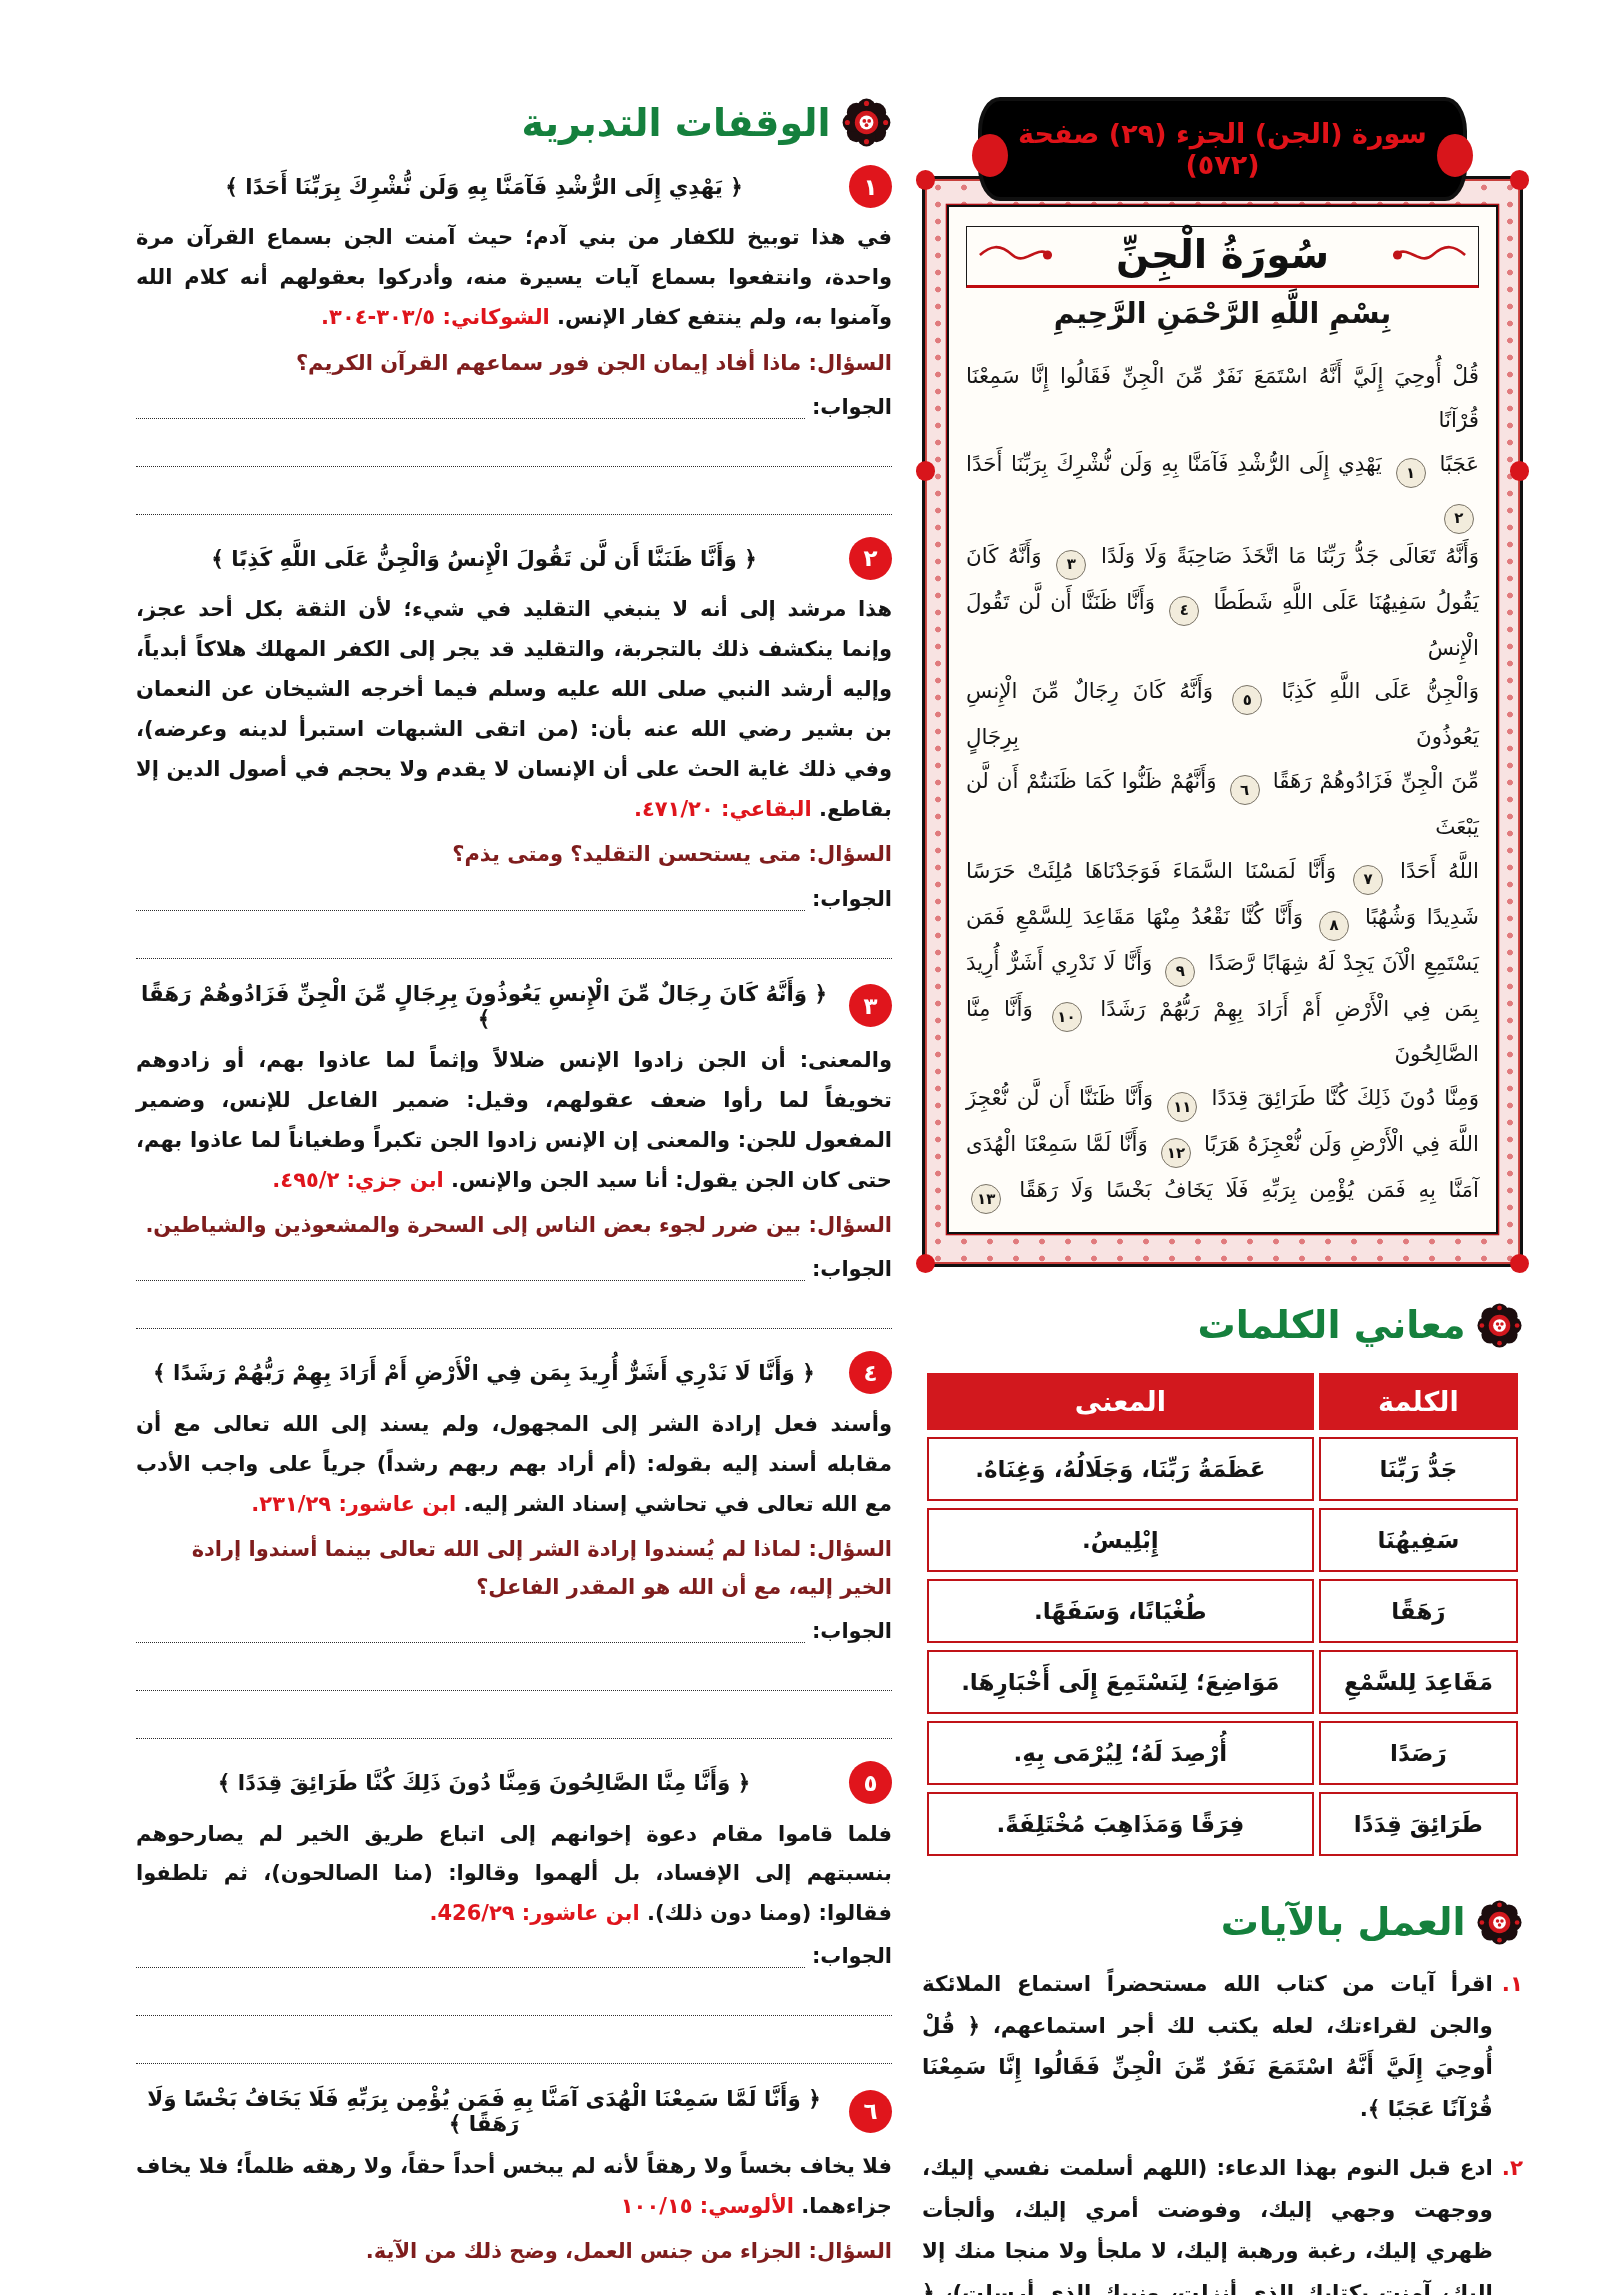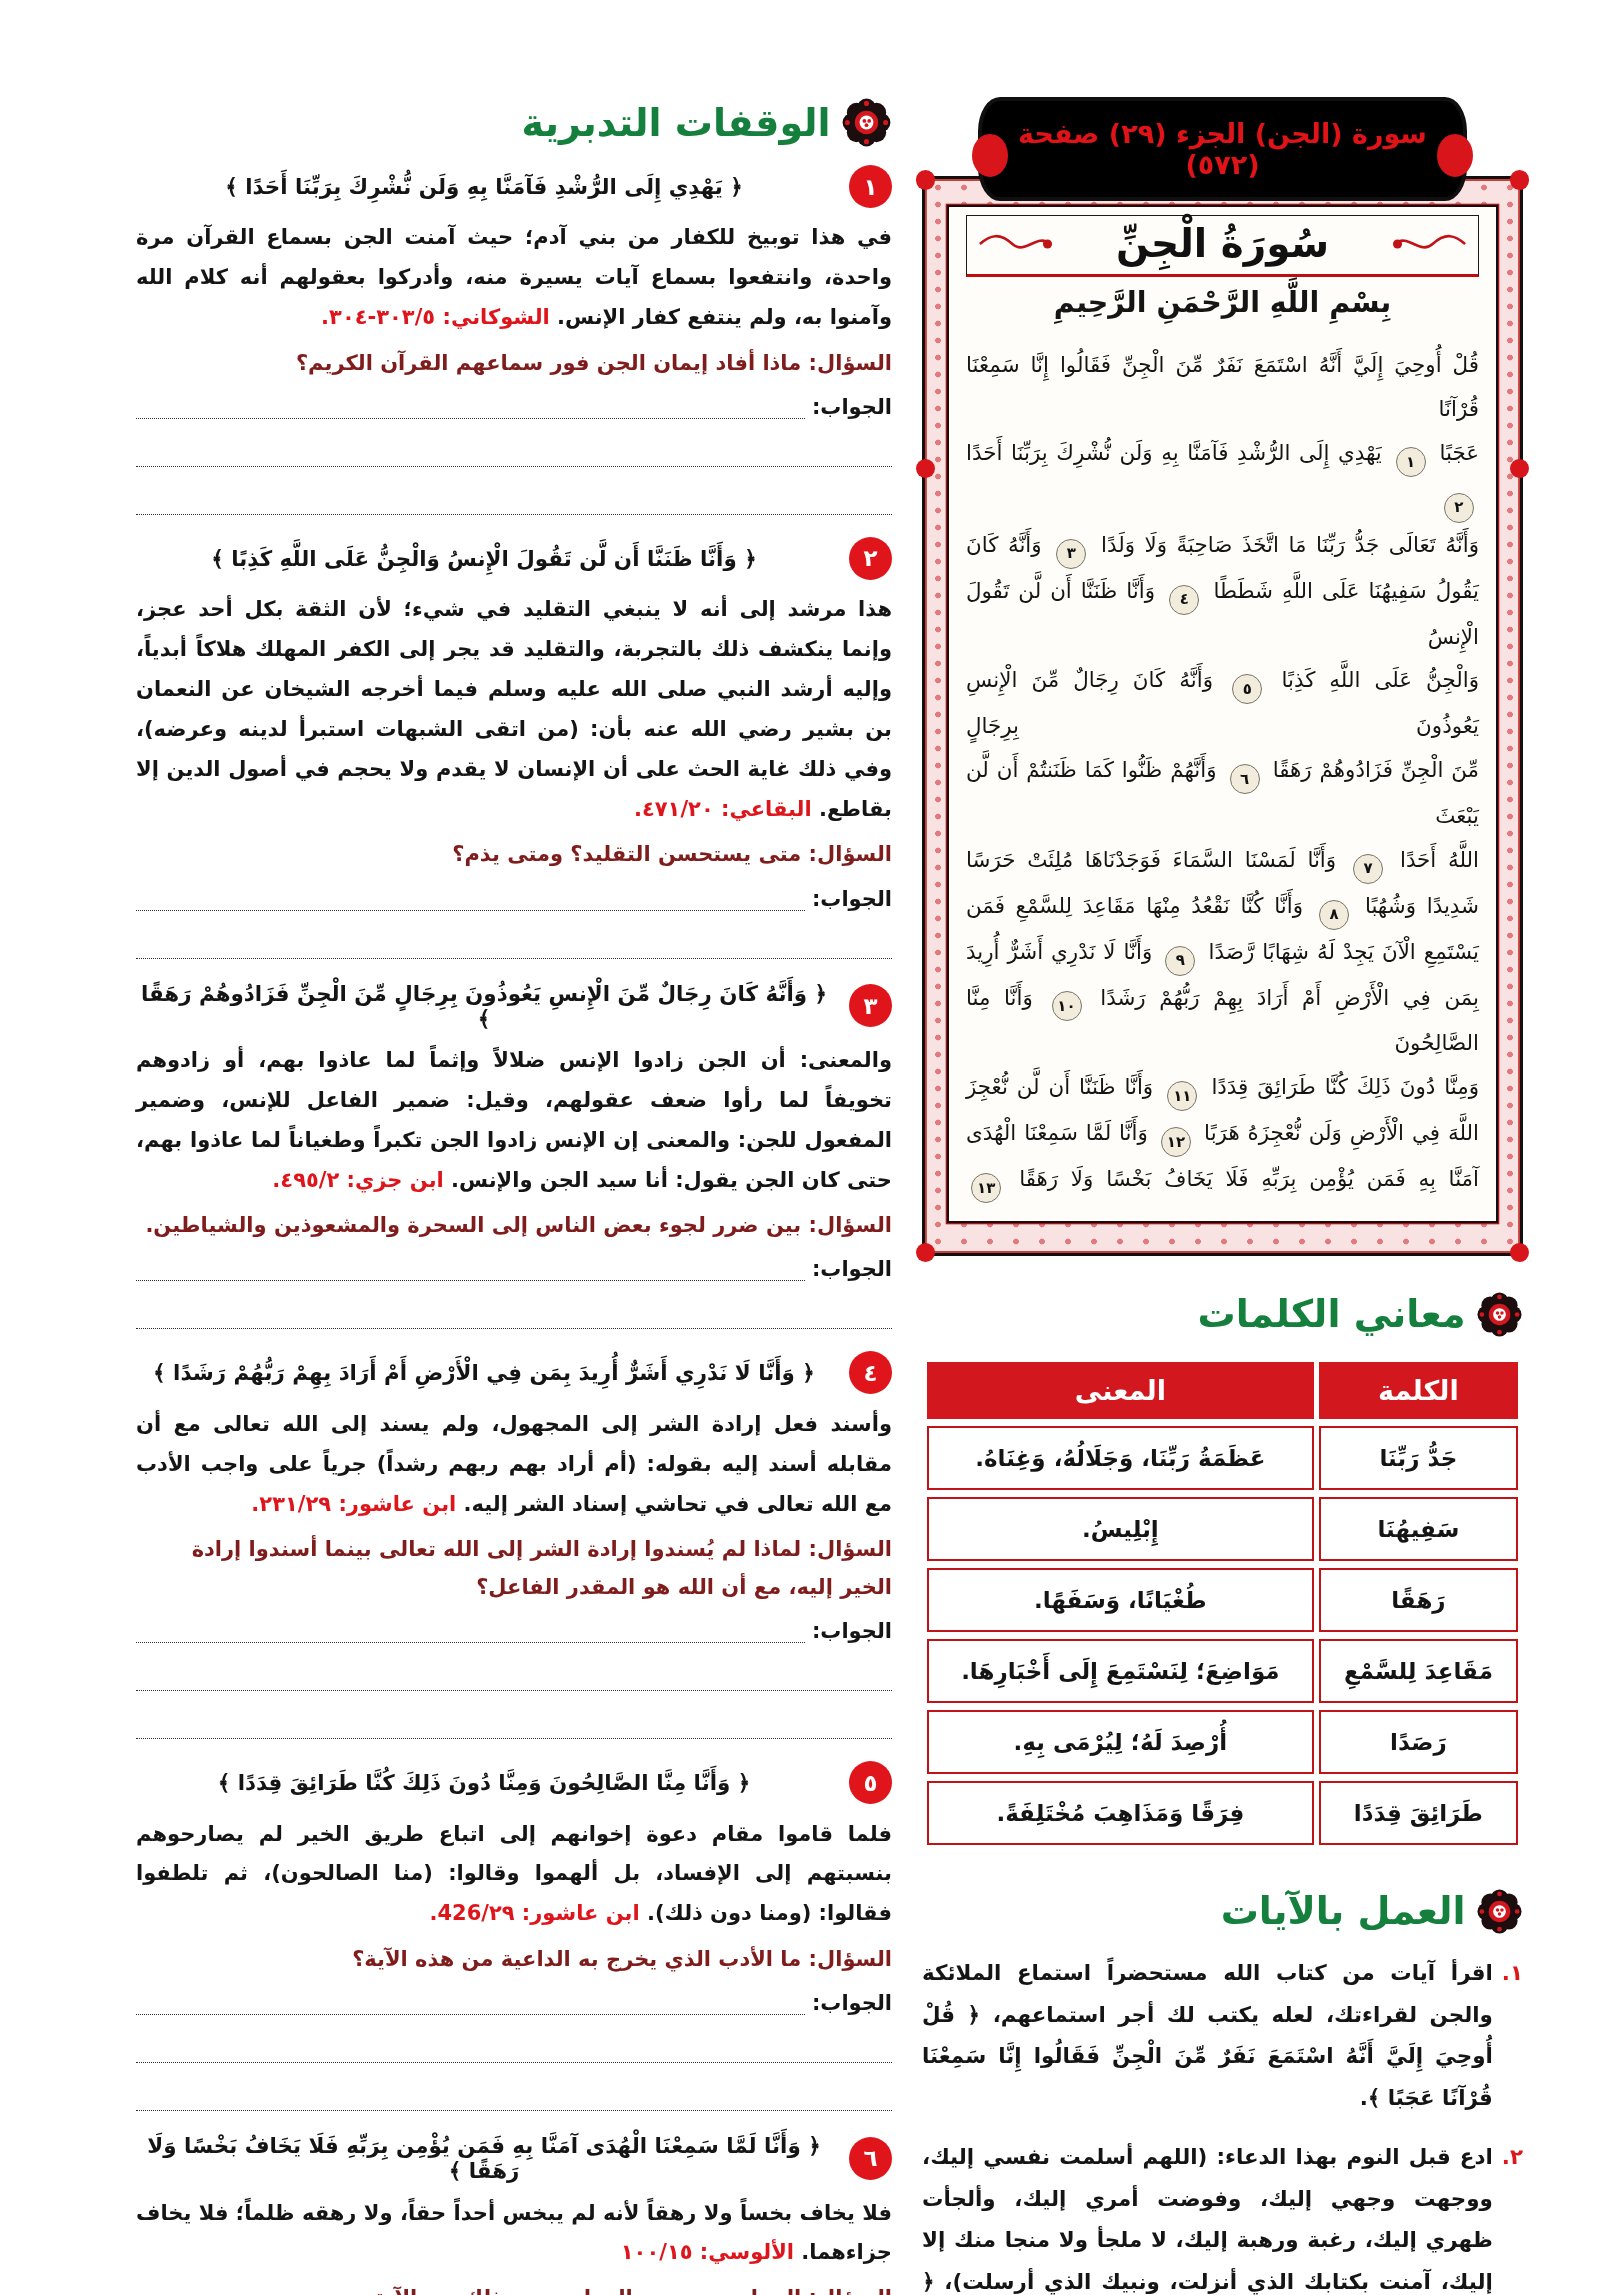--- a/index.html
+++ b/index.html
@@ -34,21 +34,21 @@
     box-shadow: inset 0 0 0 1.9px #c8403c;
     padding:26px 22px 30px;
     background-image: radial-gradient(circle, rgba(200,19,24,.50) 2.6px, rgba(0,0,0,0) 3.2px);
     background-size:26px 17px;
   }
   .dot { position:absolute; width:19.4px; height:19.4px; border-radius:50%; background:#d8151b; z-index:2; }
   .dot.tl{ top:-9px; right:-9px; } .dot.tr{ top:-9px; left:-9px; }
   .dot.bl{ bottom:-9px; right:-9px; } .dot.br{ bottom:-9px; left:-9px; }
   .dot.ml{ top:26%; right:-9px; } .dot.mr{ top:26%; left:-9px; }
 
-  .mushaf-inner { position:relative; z-index:1; background:#fffdf9; border:2.6px solid #101010; box-shadow:0 0 0 1.3px #b01015; padding:4px 17px 18px; }
+  .mushaf-inner { position:relative; z-index:1; background:#fffdf9; border:2.6px solid #101010; box-shadow:0 0 0 1.3px #b01015; padding:15px 17px 18px; }
 
   .surah-head { display:flex; align-items:center; justify-content:space-between; border:1.9px solid #1a1a1a; border-bottom:3.2px solid #c00b10; padding:5.2px 9px 7.8px; margin:3.9px 0 9px; }
   .surah-title { font-size:39px; font-weight:bold; color:#111; }
   .bismillah { text-align:center; font-size:28.5px; font-weight:bold; margin:9px 0 24px; }
 
   .qline { font-size:21.4px; line-height:2.05; font-weight:500; text-align:justify; text-align-last:justify; }
   .ayah {
     display:inline-flex; align-items:center; justify-content:center;
     width:30px; height:30px; margin:0 5.2px; vertical-align:-6.5px;
     border:1.9px solid #7a7468; border-radius:50%; background:#f2ecdc;
@@ -326,21 +326,20 @@
       <div class="ans-extra"></div>
       <div class="ans-extra"></div>
     </section>
 
     <section class="stop">
       <div class="stop-verse-row">
         <div class="badge">٥</div>
         <div class="stop-verse">﴿ وَأَنَّا مِنَّا الصَّالِحُونَ وَمِنَّا دُونَ ذَلِكَ كُنَّا طَرَائِقَ قِدَدًا ﴾</div>
       </div>
       <p class="stop-text"><span>فلما قاموا مقام دعوة إخوانهم إلى اتباع طريق الخير لم يصارحوهم بنسبتهم إلى الإفساد، بل ألهموا وقالوا: (منا الصالحون)، ثم تلطفوا فقالوا: (ومنا دون ذلك).</span> <span class="cite">ابن عاشور: 426/٢٩.</span></p>
-      <p class="stop-q">السؤال: ما الأدب الذي يخرج به الداعية من هذه الآية؟</p>
       <div class="ans-row">
           <span class="ans-label">الجواب:</span>
           <div class="ans-line"></div>
         </div>
       <div class="ans-extra"></div>
       <div class="ans-extra"></div>
     </section>
 
     <section class="stop">
       <div class="stop-verse-row">

